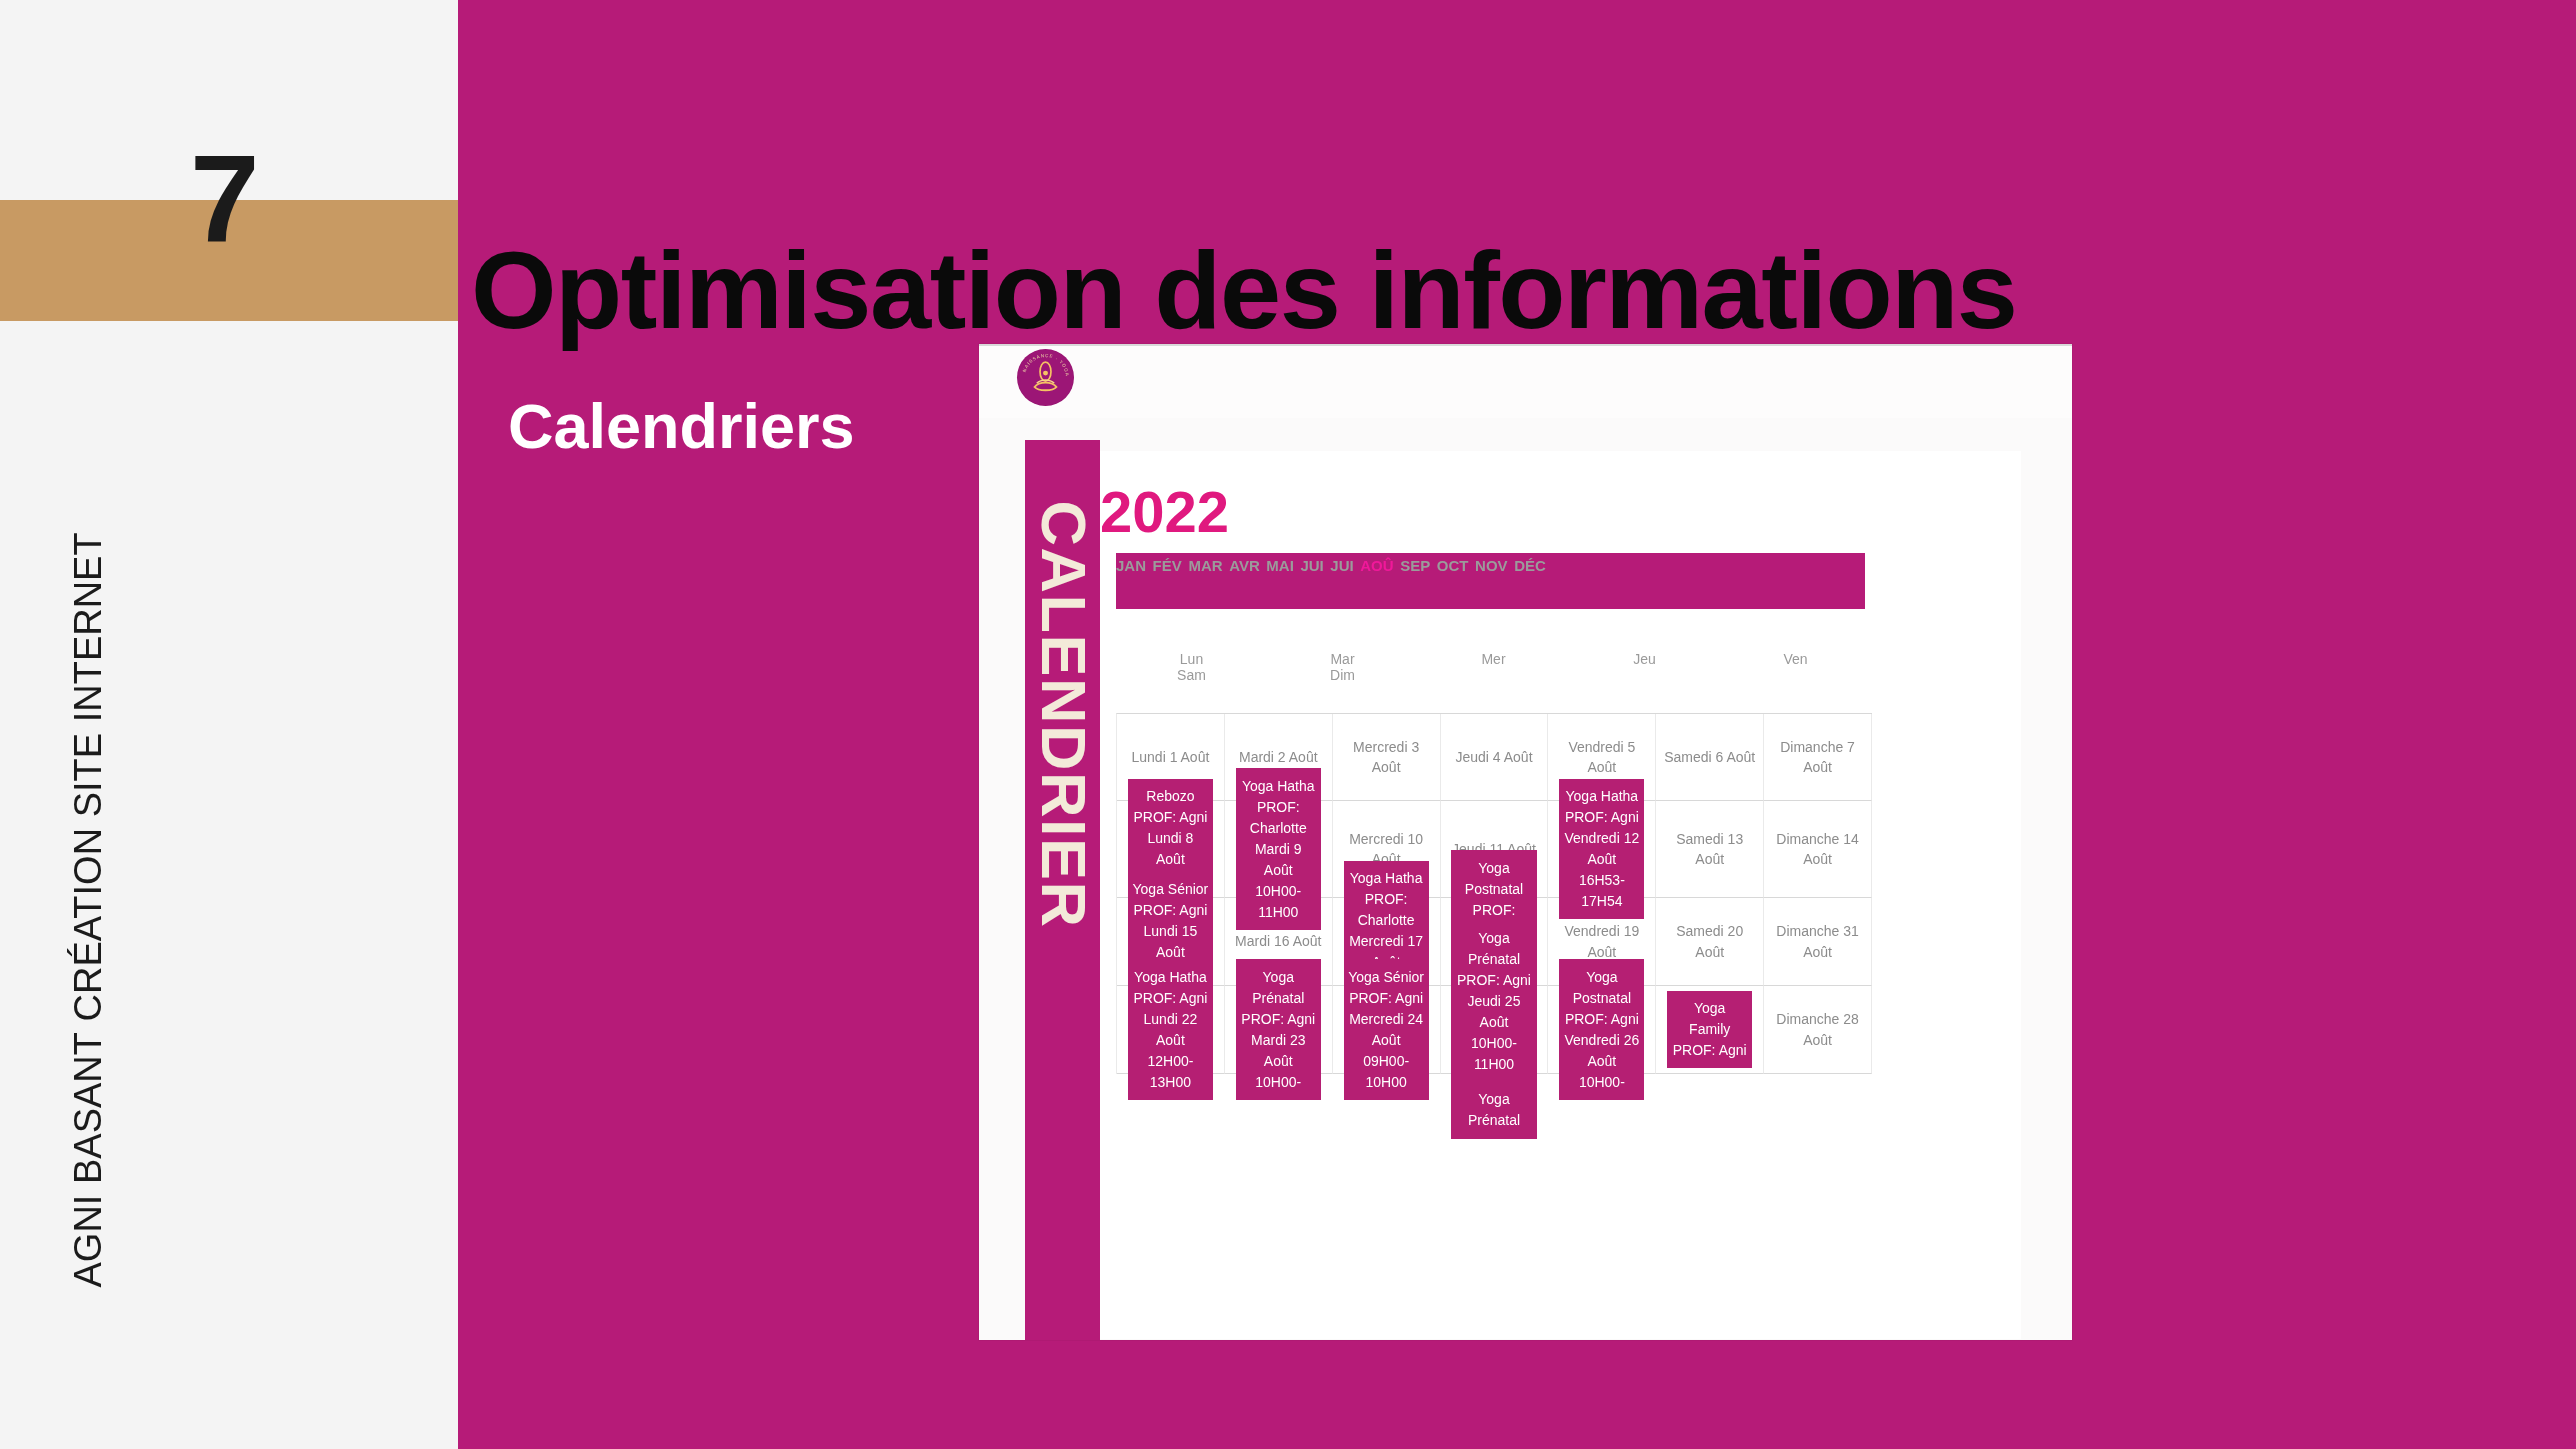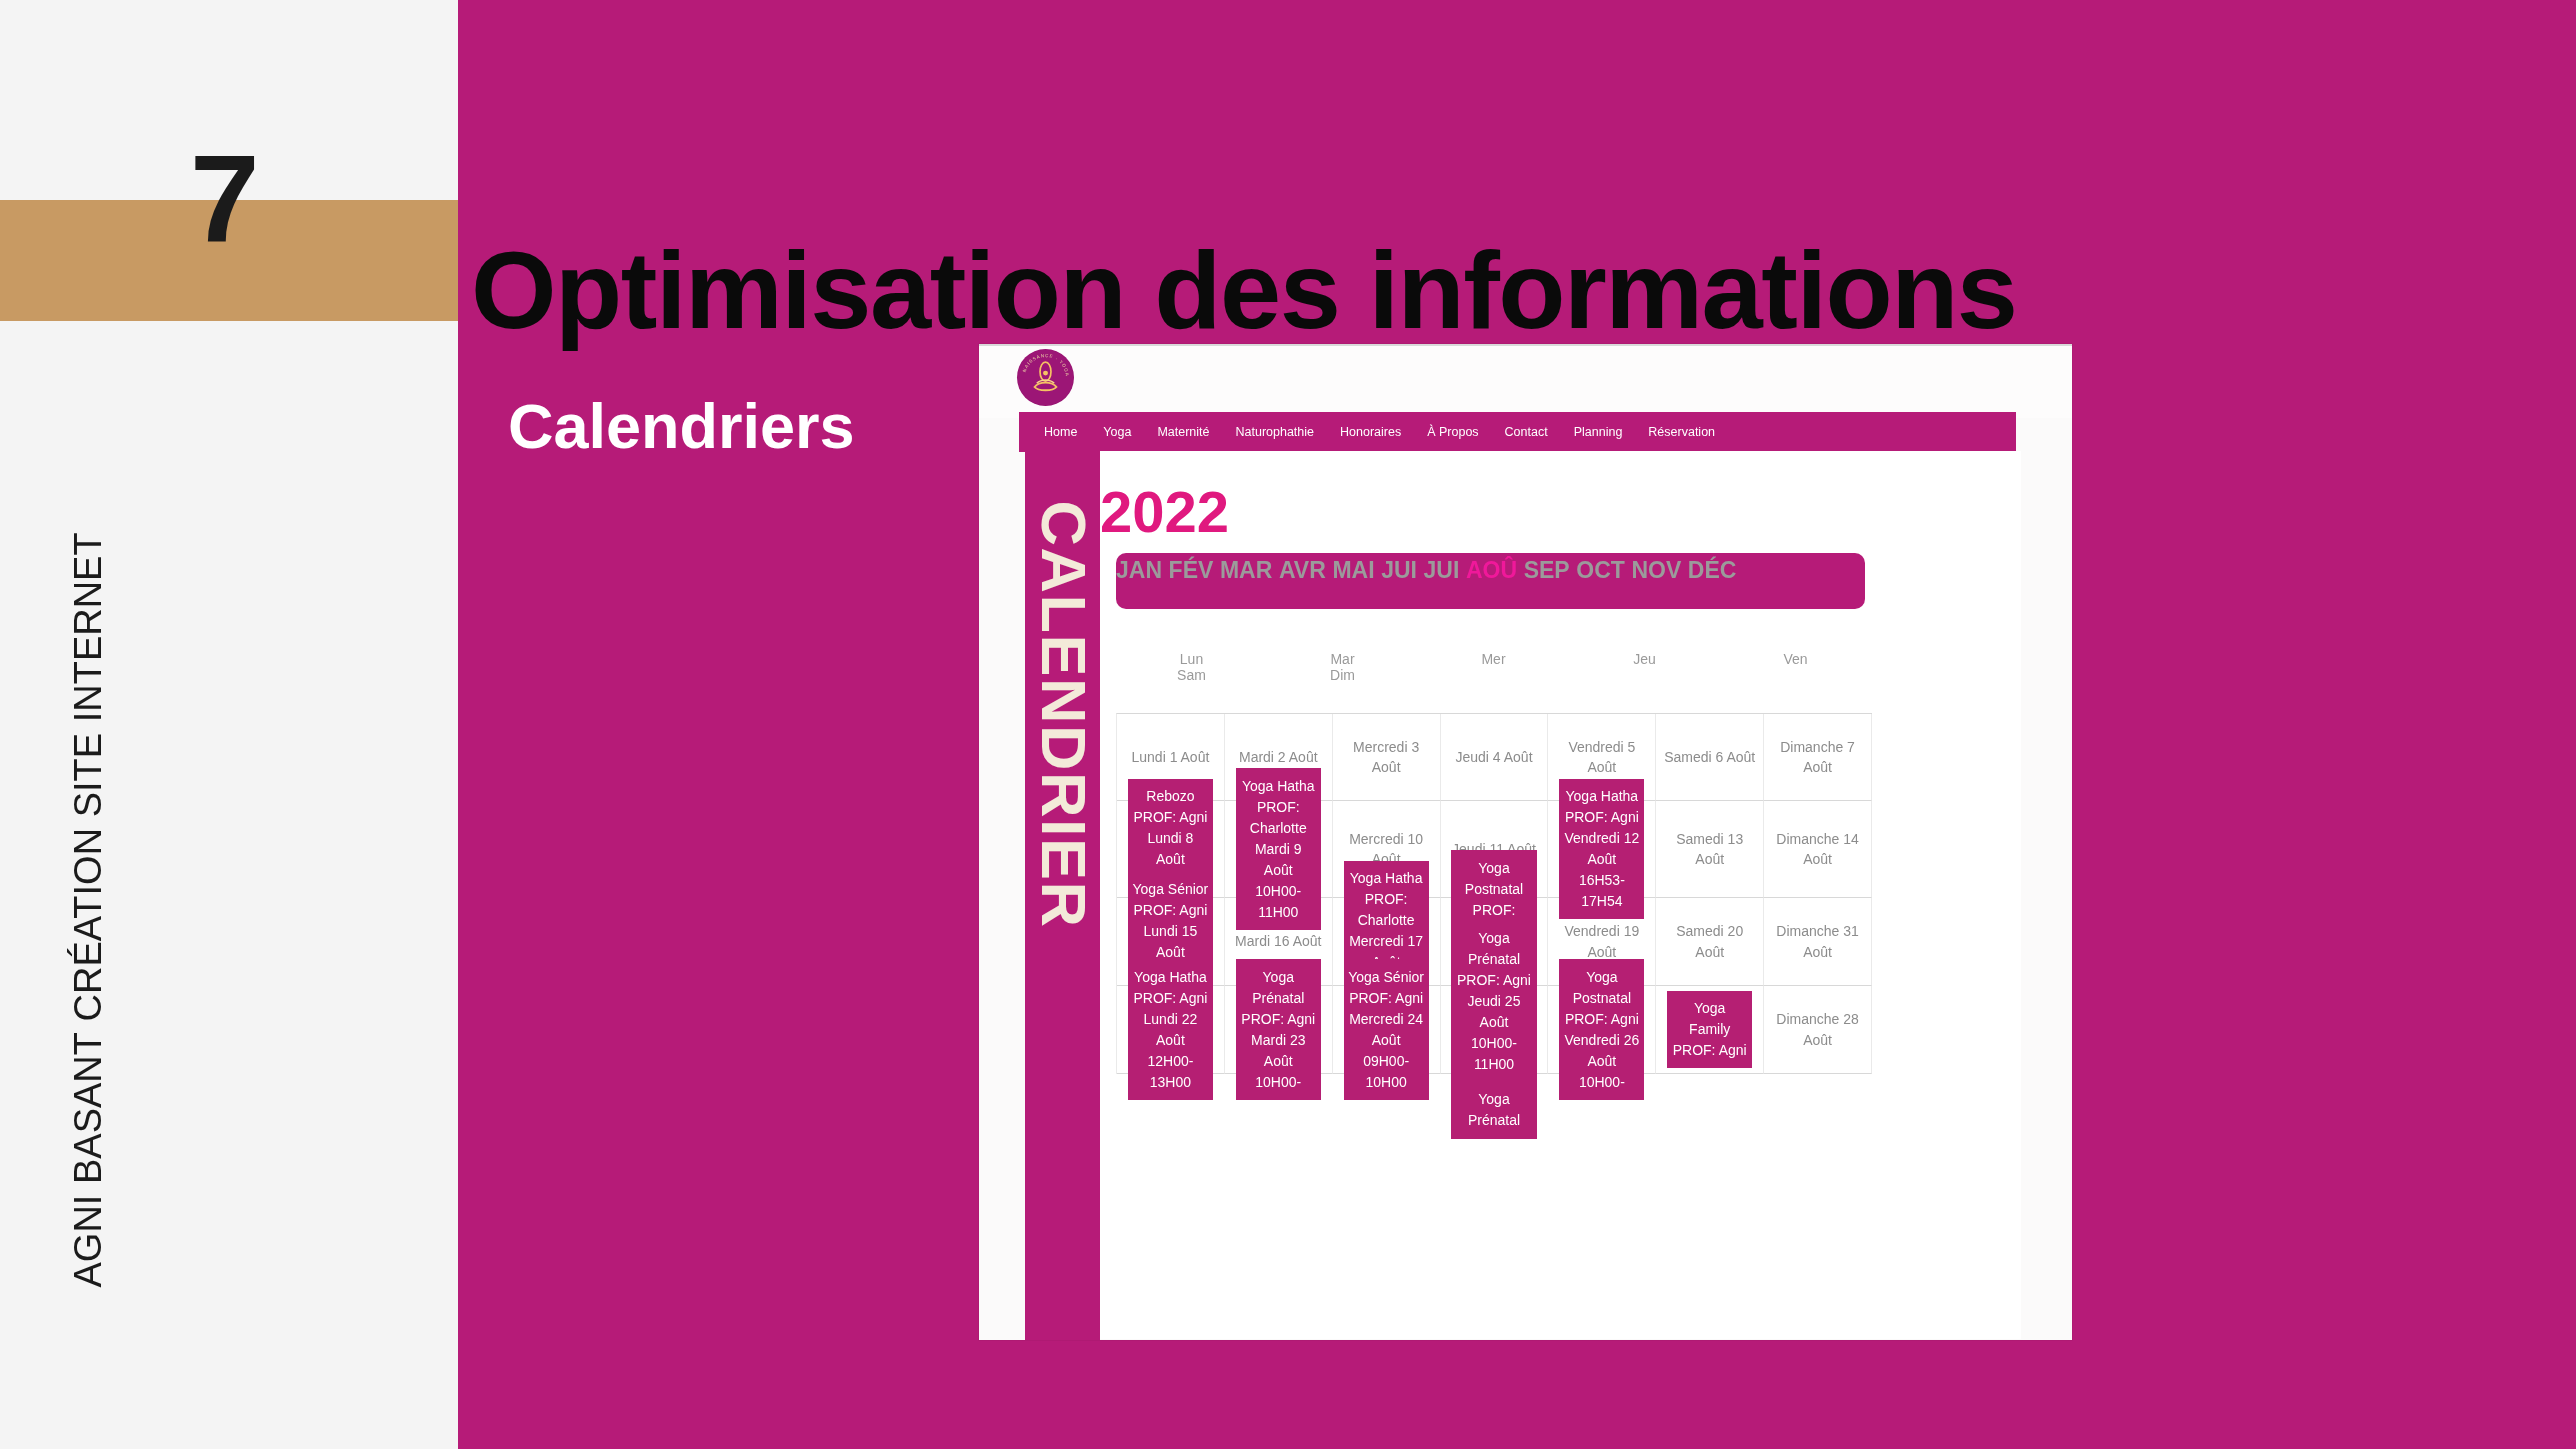--- a/index.html
+++ b/index.html
@@ -87,22 +87,22 @@
     position:absolute;left:121px;top:107px;width:921px;height:888px;
     background:#ffffff;
   }
   .cal-year{
     position:absolute;left:0;top:26.5px;width:810px;text-align:left;
     font-size:58px;font-weight:700;color:#e0197f;
   }
   .month-strip{
     position:absolute;left:16px;top:102px;width:749px;min-height:46px;
     background:#b61b78;color:#9b9b9b;
-    font-size:23px;font-weight:700;line-height:1.18;
-    padding:3.7px 0 5.9px 0;word-spacing:4.4px;border-radius:10px;
+    font-size:15px;font-weight:700;line-height:1.18;
+    padding:3.7px 0 5.9px 0;word-spacing:4.4px;
   }
   .month-strip .m{margin-right:6.6px;}
   .month-strip .m.active{color:#f0189a;}
 
   .dow-row{
     position:absolute;left:16px;top:200px;width:755px;
     display:grid;grid-template-columns:repeat(5,1fr);
   }
   .dow{font-size:14px;color:#9a9a9a;text-align:center;}
 
@@ -172,33 +172,20 @@
             <textPath href="#arcpath" startOffset="8%">NAISSANCE · YOGA · THÉRAPIES</textPath>
           </text>
           <ellipse cx="39" cy="31" rx="7.5" ry="13" fill="none" stroke="#f5c263" stroke-width="2.3"></ellipse>
           <circle cx="39" cy="33" r="3.4" fill="#f5c263"></circle>
           <path d="M24,52 C30,44 48,44 54,52 C49,58 29,58 24,52 Z" fill="none" stroke="#f5c263" stroke-width="2.6"></path>
           <path d="M27,47 C33,41 45,41 51,47" fill="none" stroke="#f8d488" stroke-width="2"></path>
         </svg>
       </div>
     </div>
 
-    <nav class="site-nav">
-      <ul>
-        <li>Home</li>
-        <li>Yoga</li>
-        <li>Maternité</li>
-        <li>Naturophathie</li>
-        <li>Honoraires</li>
-        <li>À Propos</li>
-        <li>Contact</li>
-        <li>Planning</li>
-        <li>Réservation</li>
-      </ul>
-    </nav>
 
     <div class="ribbon">
       <div class="ribbon-text">CALENDRIER</div>
     </div>
 
     <div class="cal-body">
       <div class="cal-year">2022</div>
       <div class="month-strip"><span class="m">JAN</span><span class="m">FÉV</span><span class="m">MAR</span><span class="m">AVR</span><span class="m">MAI</span><span class="m">JUI</span><span class="m">JUI</span><span class="m active">AOÛ</span><span class="m">SEP</span><span class="m">OCT</span><span class="m">NOV</span><span class="m">DÉC</span></div>
       <div class="dow-row">
           <div class="dow">Lun</div>

